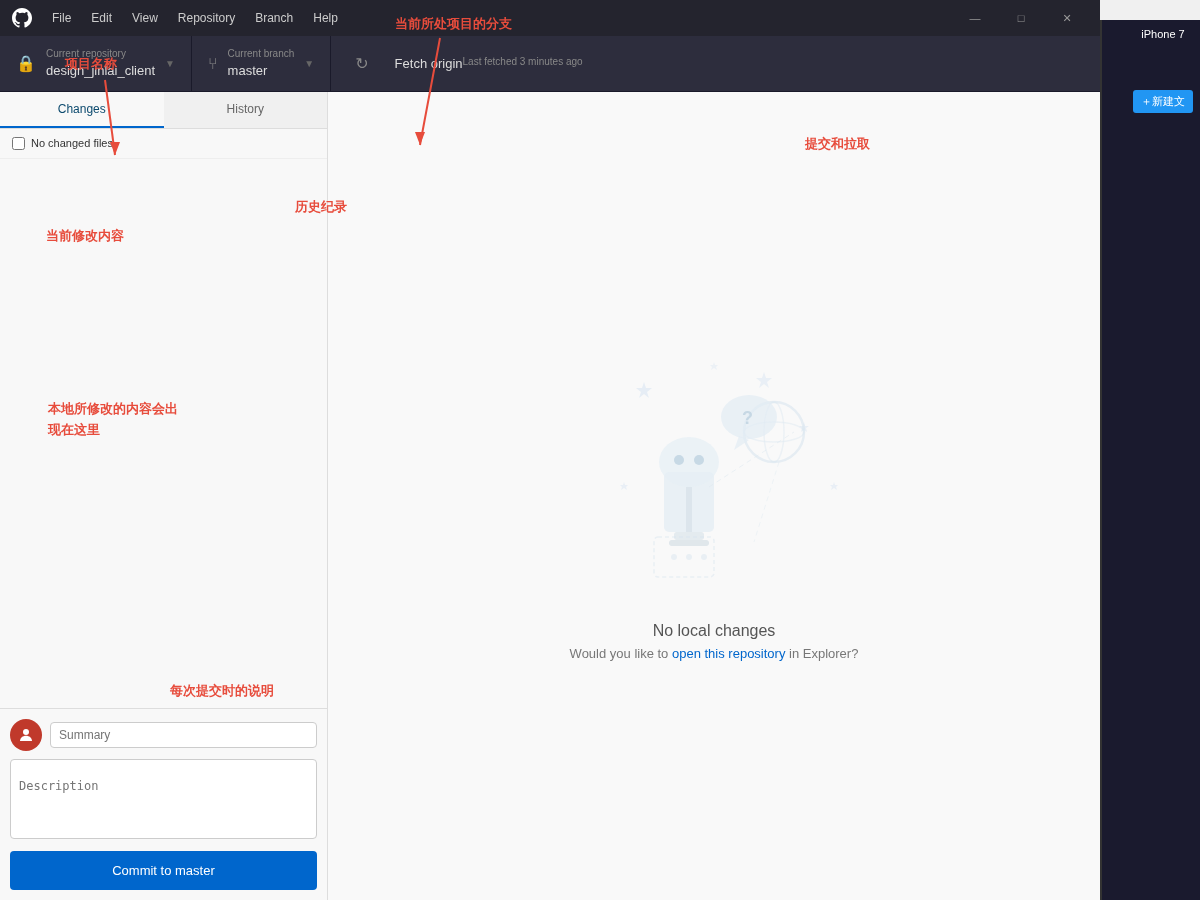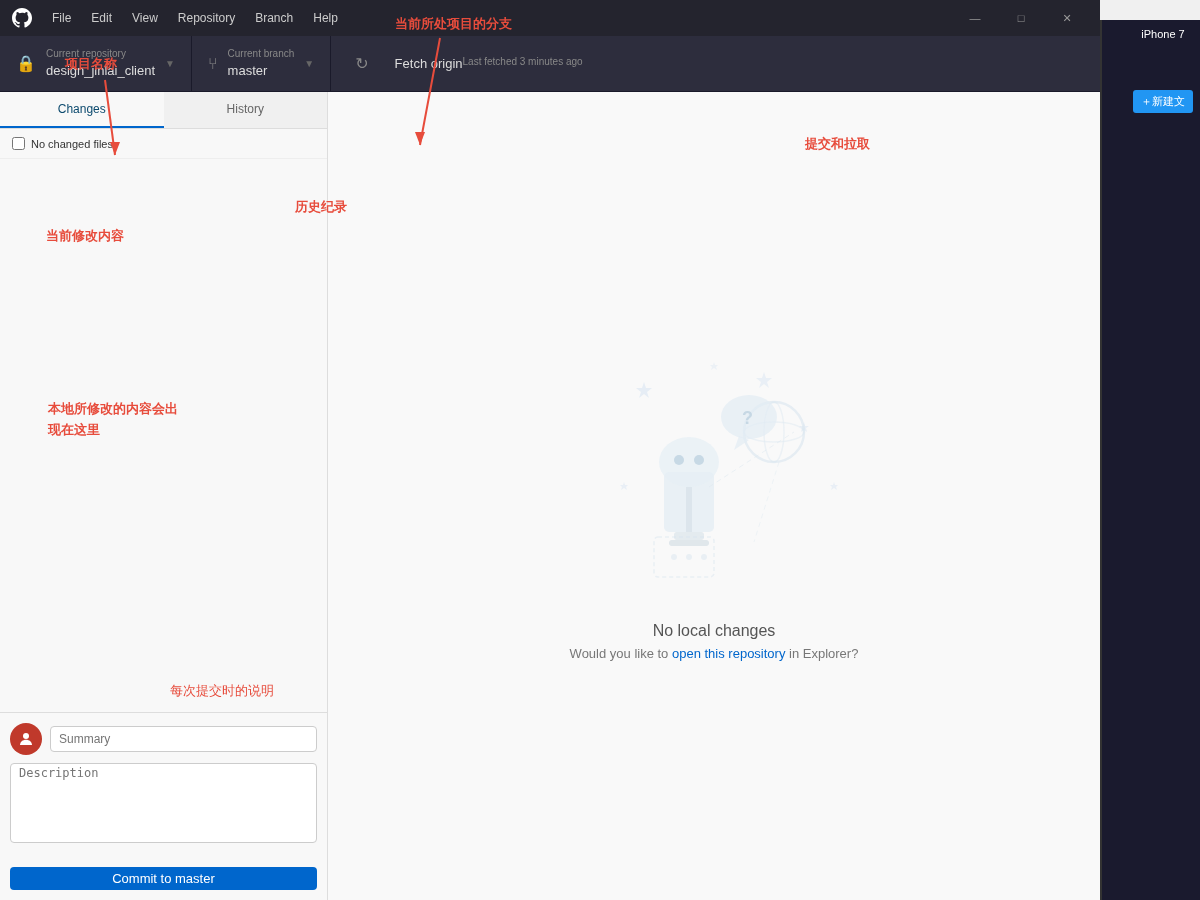--- a/index.html
+++ b/index.html
@@ -149,21 +149,20 @@
       background: #f8f8f8;
       border-bottom: 2px solid #0066cc;
     }
 
     
     .changes-header {
       padding: 8px 12px;
       font-size: 11px;
       color: #333;
       display: flex;
-      align-items: center;
       gap: 6px;
       border-bottom: 1px solid #eee;
     }
     .changes-header input[type="checkbox"] {
       margin: 0;
     }
 
     
     .file-list {
       flex: 1;
@@ -200,36 +199,36 @@
       padding: 5px 8px;
       font-size: 12px;
       background: white;
       outline: none;
     }
     .description-textarea {
       width: 100%;
       height: 80px;
       border: 1px solid #ccc;
       border-radius: 4px;
-      padding: 2px 8px;
+      padding: 19px 8px;
       font-size: 12px;
       resize: none;
       outline: none;
       color: #999;
     }
     .commit-btn {
       width: 100%;
-      padding: 4px;
+      padding: 12px;
       background: #0066cc;
       color: white;
       border: none;
       border-radius: 4px;
       font-size: 13px;
       cursor: pointer;
-      margin-top: 20px;
+      margin-top: 8px;
     }
 
     
     .right-panel {
       flex: 1;
       background: #f9f9f9;
       display: flex;
       flex-direction: column;
       align-items: center;
       justify-content: center;
@@ -459,20 +458,20 @@
 
 <div class="annotation" style="top:227px; left:46px; color:#e74c3c; font-size:13px; font-weight:bold;">
   <span>当前修改内容</span>
 </div>
 
 <div class="annotation" style="top:378px; left:48px; color:#e74c3c; font-size:13px; font-weight:bold; white-space:pre-line; line-height:1.6;">
   <span>本地所修改的内容会出
 现在这里</span>
 </div>
 
-<div class="annotation" style="top:682px; left:170px; color:#e74c3c; font-size:13px; font-weight:normal;">
+<div class="annotation" style="top:682px; left:170px; color:#e74c3c; font-size:13px; font-weight:bold;">
   <span>每次提交时的说明</span>
 </div>
 
 <div class="second-screen">
   <span class="iphone-text">iPhone 7</span>
   <div class="new-build-btn">＋新建文</div>
 </div>
 
 </body></html>

